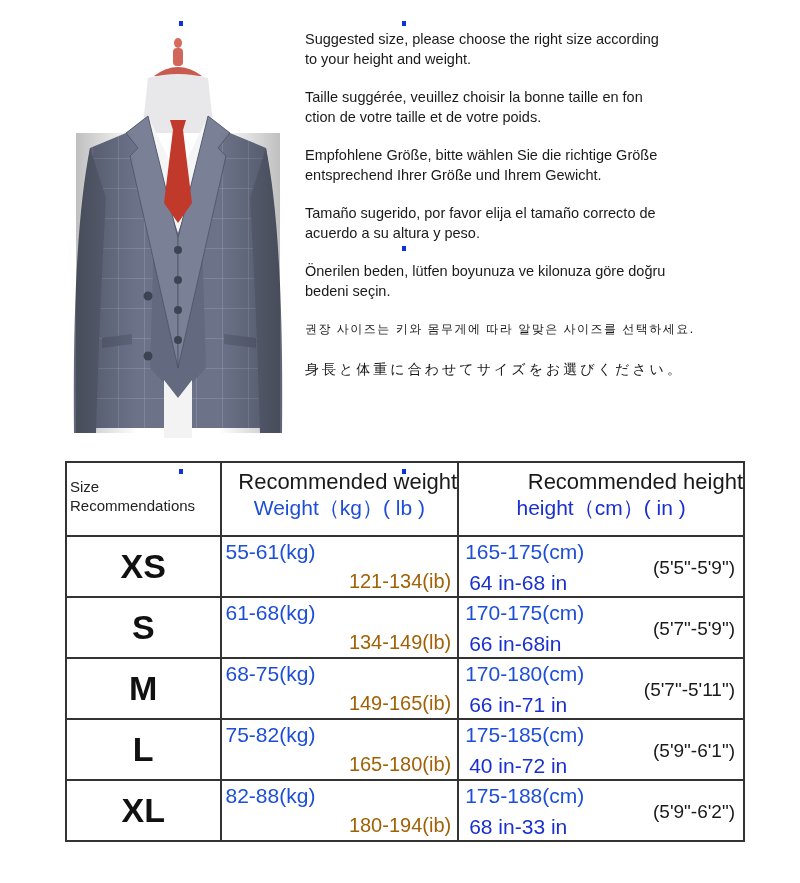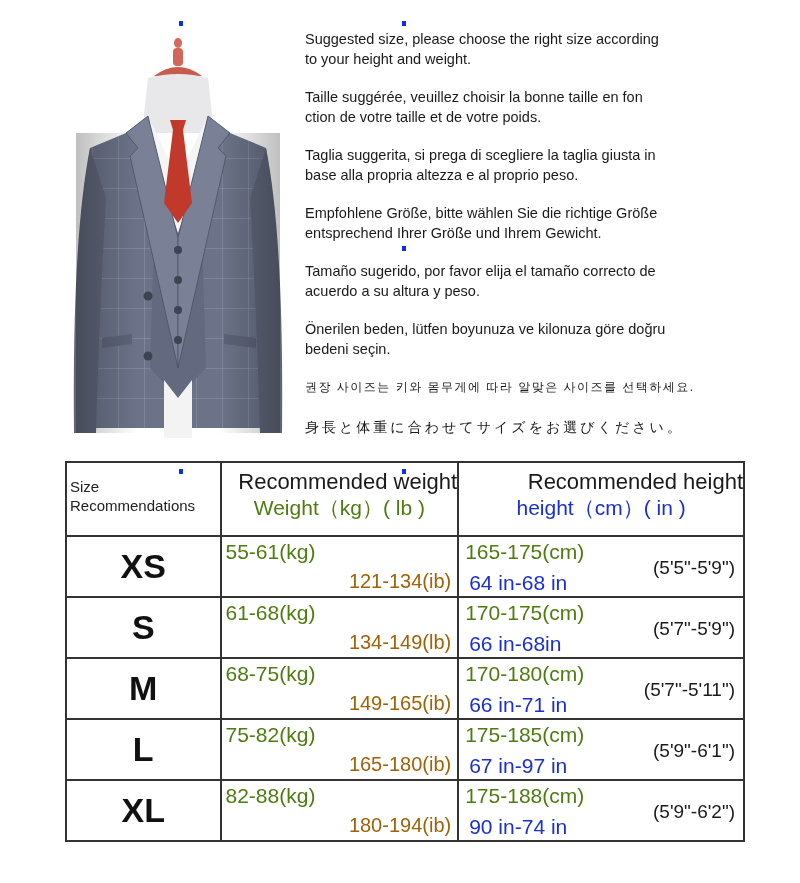--- a/index.html
+++ b/index.html
@@ -15,21 +15,21 @@
   
   table.chart { position:absolute; left:65px; top:461px; width:680px; border-collapse:collapse; }
   table.chart td { border:2px solid #333; padding:0; position:relative; vertical-align:top; }
   .col1 { width:153px;border-radius:24px; }
   .col2 { width:248px; }
   .col3 { width:303px; }
   .hdr td { height:58px; }
   .hdr-size { font-size:15px; line-height:19px; padding:14px 0 0 3px !important; color:#222; }
   .hdr-title { font-size:22px; text-align:right; line-height:26px; padding-top:6px !important; color:#1a1a1a; }
   .hdr-sub { font-size:21px; text-align:center; line-height:26px; }
-  .red { color:#4d7c0f; }
+  .red { color:#1d4ed8; }
   .blue { color:#1a2fd0; }
   .row td { height:59px; }
   .size-label { font-size:34px; font-weight:bold; text-align:center; line-height:59px; color:#111; }
   .kg { position:absolute; left:4px; top:3px; font-size:21px; }
   .lb { position:absolute; right:6px; bottom:3px; font-size:20px; color:#a16207; }
   .cm { position:absolute; left:6px; top:3px; font-size:21px; }
   .inch { position:absolute; left:10px; bottom:1px; font-size:21px; }
   .ft { position:absolute; right:8px; top:20px; font-size:19px; color:#1a1a1a; }
 </style>
 </head>
@@ -88,22 +88,20 @@
   <path d="M36 300 L66 296 L66 306 L36 310 Z" fill="#5d6478"></path>
   <path d="M158 296 L190 300 L190 310 L158 306 Z" fill="#5d6478"></path>
   <rect x="10" y="95" width="204" height="300" fill="url(#shade)"></rect>
 </svg>
 
 <div class="texts">
   <p>Suggested size, please choose the right size according
  to your height and weight.</p>
   <p>Taille suggérée, veuillez choisir la bonne taille en fon
 ction de votre taille et de votre poids.</p>
-  <p>Taglia suggerita, si prega di scegliere la taglia giusta in
-base alla propria altezza e al proprio peso.</p>
   <p>Empfohlene Größe, bitte wählen Sie die richtige Größe
  entsprechend Ihrer Größe und Ihrem Gewicht.</p>
   <p>Tamaño sugerido, por favor elija el tamaño correcto de
 acuerdo a su altura y peso.</p>
   <p>Önerilen beden, lütfen boyunuza ve kilonuza göre doğru
  bedeni seçin.</p>
   <p class="ko">권장 사이즈는 키와 몸무게에 따라 알맞은 사이즈를 선택하세요.</p>
   <p class="ja">身長と体重に合わせてサイズをお選びください。</p>
 </div>
 
@@ -162,31 +160,31 @@
   </tr>
 
   <tr class="row">
     <td class="size-label">L</td>
     <td>
       <span class="kg red">75-82(kg)</span>
       <span class="lb">165-180(ib)</span>
     </td>
     <td>
       <span class="cm red">175-185(cm)</span>
-      <span class="inch blue">67 in-97 in</span>
+      <span class="inch blue">40 in-72 in</span>
       <span class="ft">(5'9"-6'1")</span>
     </td>
   </tr>
 
   <tr class="row">
     <td class="size-label">XL</td>
     <td>
       <span class="kg red">82-88(kg)</span>
       <span class="lb">180-194(ib)</span>
     </td>
     <td>
       <span class="cm red">175-188(cm)</span>
-      <span class="inch blue">90 in-74 in</span>
+      <span class="inch blue">68 in-33 in</span>
       <span class="ft">(5'9"-6'2")</span>
     </td>
   </tr>
 </tbody>
   </table>
 
 </body></html>

